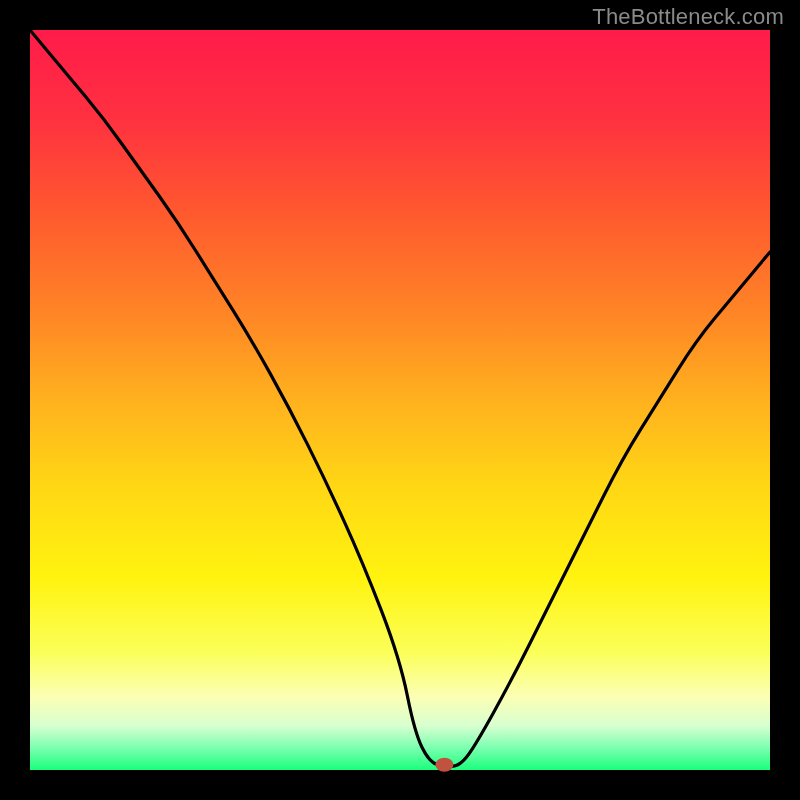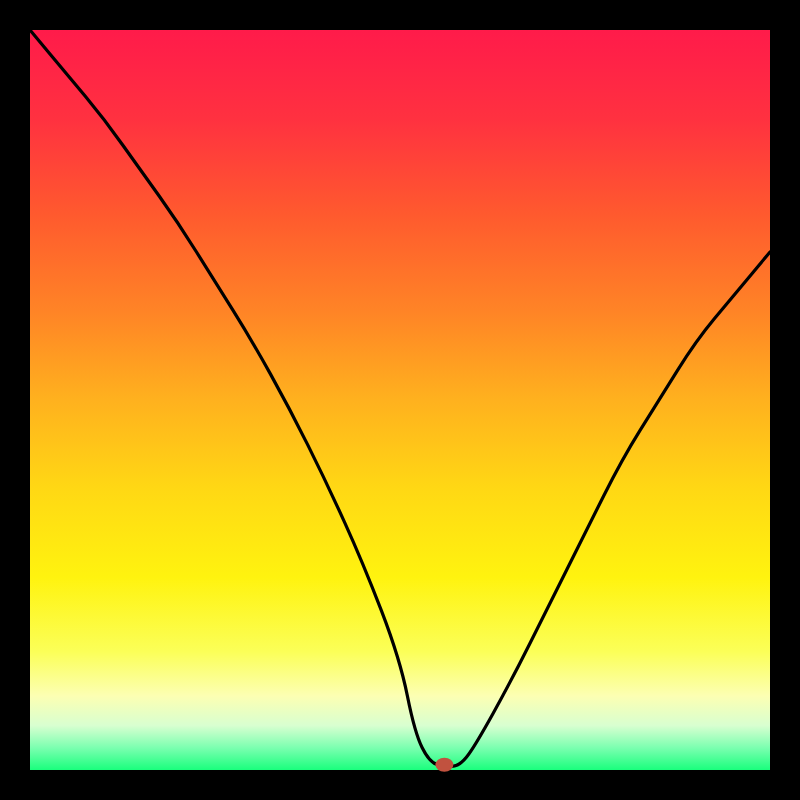--- a/index.html
+++ b/index.html
@@ -34,20 +34,21 @@
     left: 0;
     top: 0;
     display: block;
   }
 </style>
 </head>
 <body>
 
 <div class="frame">
 
+  <div class="watermark">TheBottleneck.com</div>
 
   <svg id="chart-svg" width="800" height="800" viewBox="0 0 800 800">
     <defs>
       <linearGradient id="bg-grad" x1="0" y1="0" x2="0" y2="1">
           <stop offset="0%" stop-color="#ff1b4a"></stop>
           <stop offset="12%" stop-color="#ff3140"></stop>
           <stop offset="25%" stop-color="#ff5a2e"></stop>
           <stop offset="38%" stop-color="#ff8426"></stop>
           <stop offset="50%" stop-color="#ffb11e"></stop>
           <stop offset="62%" stop-color="#ffd814"></stop>

